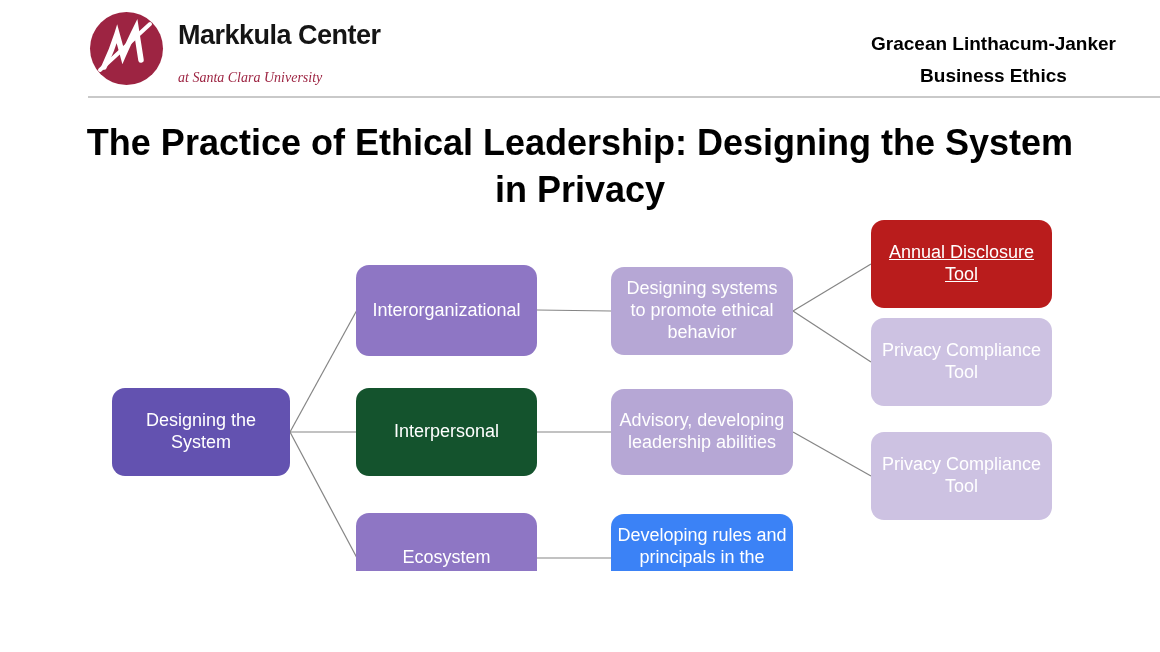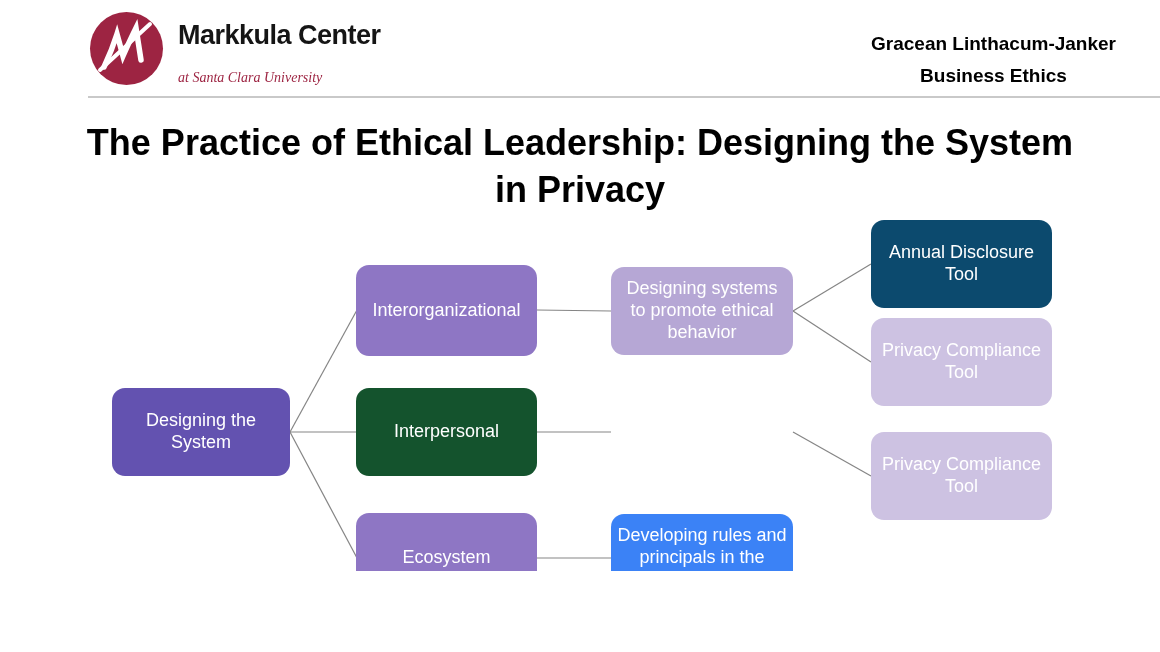--- a/index.html
+++ b/index.html
@@ -96,21 +96,21 @@
     line-height: 1.22;
     padding: 4px 6px;
   }
   .n-root { left: 112px; top: 388px; width: 178px; height: 88px; background: #6352b0; }
   .n-io   { left: 356px; top: 265px; width: 181px; height: 91px; background: #8e76c4; }
   .n-ip   { left: 356px; top: 388px; width: 181px; height: 88px; background: #14532d; }
   .n-eco  { left: 356px; top: 513px; width: 181px; height: 90px; background: #8e76c4; }
   .n-ds   { left: 611px; top: 267px; width: 182px; height: 88px; background: #b6a7d5; }
   .n-adv  { left: 611px; top: 389px; width: 182px; height: 86px; background: #b6a7d5; }
   .n-dr   { left: 611px; top: 514px; width: 182px; height: 88px; background: #3b82f6; }
-  .n-adt  { left: 871px; top: 220px; width: 181px; height: 88px; background: #0c4a6e; }
+  .n-adt  { left: 871px; top: 220px; width: 181px; height: 88px; background: #b91c1c; text-decoration: underline; }
   .n-pc1  { left: 871px; top: 318px; width: 181px; height: 88px; background: #cdc2e2; }
   .n-pc2  { left: 871px; top: 432px; width: 181px; height: 88px; background: #cdc2e2; }
 
   
   .seal {
     position: absolute;
     left: 1093px; top: 601px;
     width: 47px; height: 47px;
   }
   .seal svg { display: block; width: 47px; height: 47px; }
@@ -168,20 +168,23 @@
   </div>
 
   <div class="node n-eco">
     <span>Ecosystem</span>
   </div>
 
   <div class="node n-ds">
     <span>Designing systems to promote ethical behavior</span>
   </div>
 
+  <div class="node n-adv">
+    <span>Advisory, developing leadership abilities</span>
+  </div>
 
   <div class="node n-dr">
     <span>Developing rules and principals in the industry</span>
   </div>
 
   <div class="node n-adt">
     <span>Annual Disclosure Tool</span>
   </div>
 
   <div class="node n-pc1">

